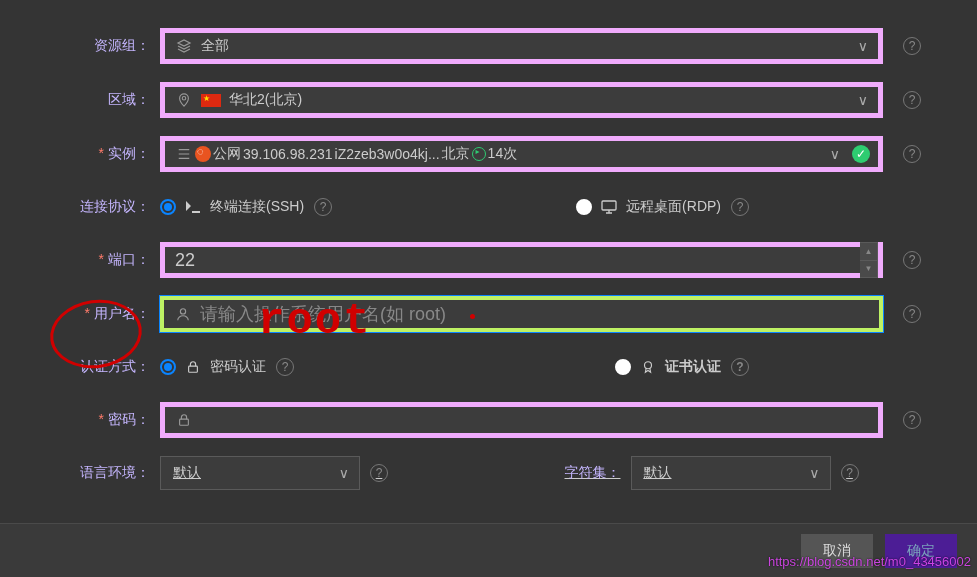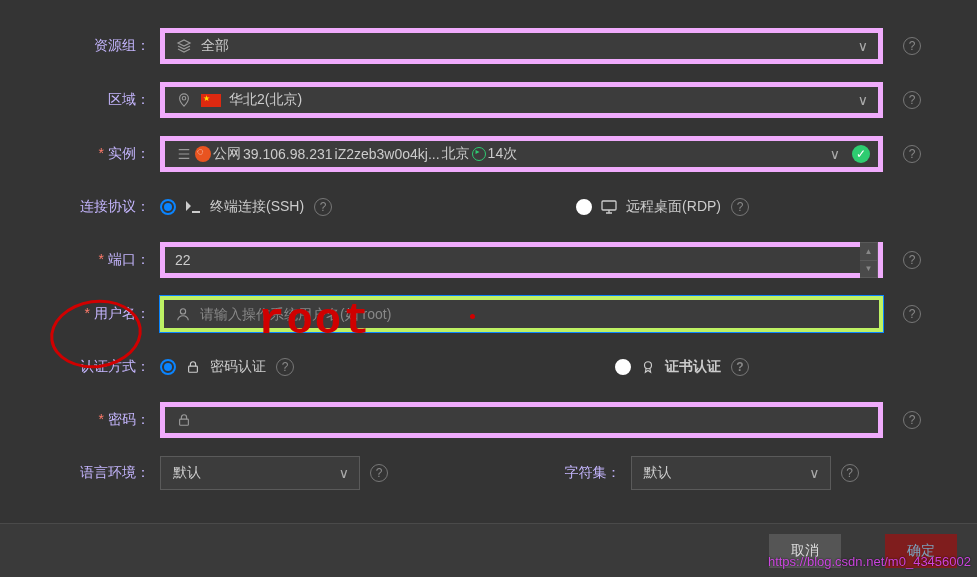--- a/index.html
+++ b/index.html
@@ -10,48 +10,48 @@
   .titlebar-controls { display: flex; gap: 14px; }
   .ti-icon { width: 14px; height: 14px; cursor: pointer; }
   .body { flex: 1; padding: 28px 56px 10px 48px; position: relative; }
   .row { display: flex; align-items: center; margin-bottom: 18px; min-height: 34px; }
   .label { width: 112px; text-align: right; padding-right: 10px; color: #c4b5fd; font-size: 14px; white-space: nowrap; }
   .req::before { content: "*"; color: #ff7b6b; margin-right: 4px; }
   .field { flex: 1; display: flex; align-items: center; gap: 10px; }
   .select, .input { flex: 1; height: 36px; background: #3c3c3c; border: 5px solid #f0abfc; display: flex; align-items: center; padding: 0 10px; position: relative; color: #ccc; }
   .select .chev { position: absolute; right: 10px; top: 50%; transform: translateY(-50%); color: #aaa; }
   .input-focused { border: 4px solid #bef264; box-shadow: 0 0 0 1px #0a84ff; }
-  .input input { flex: 1; background: transparent; border: none; outline: none; color: #ccc; font-size: 14px; height: 100%; }
+  .input input { flex: 1; background: transparent; border: none; outline: none; color: #ccc; font-size: 18px; height: 100%; }
   .input input::placeholder, .placeholder { color: #888; }
   .icon-box { width: 18px; height: 18px; display: inline-flex; align-items: center; justify-content: center; margin-right: 8px; color: #888; }
   .help { width: 18px; height: 18px; border: 1px solid #777; border-radius: 50%; color: #888; font-size: 12px; display: inline-flex; align-items: center; justify-content: center; margin-left: 10px; cursor: pointer; }
   .radio { width: 16px; height: 16px; border: 2px solid #888; border-radius: 50%; display: inline-flex; align-items: center; justify-content: center; margin-right: 8px; background: #fff0; }
   .radio.sel { border-color: #0a84ff; }
   .radio.sel::after { content: ""; width: 8px; height: 8px; background: #0a84ff; border-radius: 50%; }
   .radio.unsel { background: #fff; border: 2px solid #fff; }
   .radio-opt { display: flex; align-items: center; margin-right: 12px; cursor: pointer; }
   .flag-cn { width: 20px; height: 13px; background: #de2910; position: relative; display: inline-block; }
   .flag-cn::after { content: "★"; color: #ffde00; font-size: 8px; position: absolute; left: 2px; top: 0px; }
   .ubuntu { width: 16px; height: 16px; border-radius: 50%; background: #e95420; display: inline-block; position: relative; }
   .ubuntu::after { content: "◌"; color: #fff; font-size: 11px; position: absolute; left: 2px; top: -1px; }
   .green-dot { width: 14px; height: 14px; border: 1px solid #2ecc71; border-radius: 50%; display: inline-block; position: relative; }
   .green-dot::after { content: "▸"; color: #2ecc71; font-size: 8px; position: absolute; left: 3px; top: -1px; }
   .green-check { width: 18px; height: 18px; background: #2ecc71; border-radius: 50%; color: #fff; font-size: 12px; display: inline-flex; align-items: center; justify-content: center; }
   .spinner { width: 18px; display: flex; flex-direction: column; border: 1px solid #5a5a5a; border-left: none; height: 36px; }
   .spinner div { flex: 1; display: flex; align-items: center; justify-content: center; color: #888; font-size: 8px; cursor: pointer; background: #4a4a4a; }
   .spinner div:first-child { border-bottom: 1px solid #5a5a5a; }
-  .half-row { display: flex; flex: 1; gap: 40px; }
+  .half-row { display: flex; flex: 1; gap: 40px; text-decoration: underline; }
   .half { display: flex; align-items: center; flex: 1; }
   .half .label { width: 70px; }
   .small-select { width: 200px; height: 34px; background: #3c3c3c; border: 1px solid #5a5a5a; display: flex; align-items: center; padding: 0 12px; position: relative; cursor: pointer; }
   .small-select .chev { position: absolute; right: 10px; color: #aaa; }
   .footer { height: 54px; display: flex; justify-content: flex-end; align-items: center; gap: 12px; padding-right: 20px; background: #3a3a3a; border-top: 1px solid #4a4a4a; }
   .btn { min-width: 72px; height: 34px; display: inline-flex; align-items: center; justify-content: center; cursor: pointer; font-size: 14px; }
   .btn-cancel { background: #555; color: #ddd; }
-  .btn-ok { background: #7f1d1d; color: #7ba3bd; margin-left: 32px; }
+  .btn-ok { background: #4c1d95; color: #7ba3bd; }
   .watermark { position: absolute; right: 6px; bottom: 8px; color: #d946ef; font-size: 13px; text-shadow: 0 0 2px #000; opacity: .9;}
   .annotation { position: absolute; pointer-events: none; }
   .circle-ann { left: 50px; top: 300px; width: 92px; height: 68px; border: 3px solid #d00000; border-radius: 50%; transform: rotate(-8deg); }
   .text-ann { left: 258px; top: 296px; color: #d00000; font-family: Liberation Mono, monospace; font-size: 44px; font-weight: 600; letter-spacing: 2px; }
   .dot-ann { left: 470px; top: 314px; width: 5px; height: 5px; background: #d00000; border-radius: 50%; }
   svg { display: block; }
 </style>
 </head>
 <body>
 

